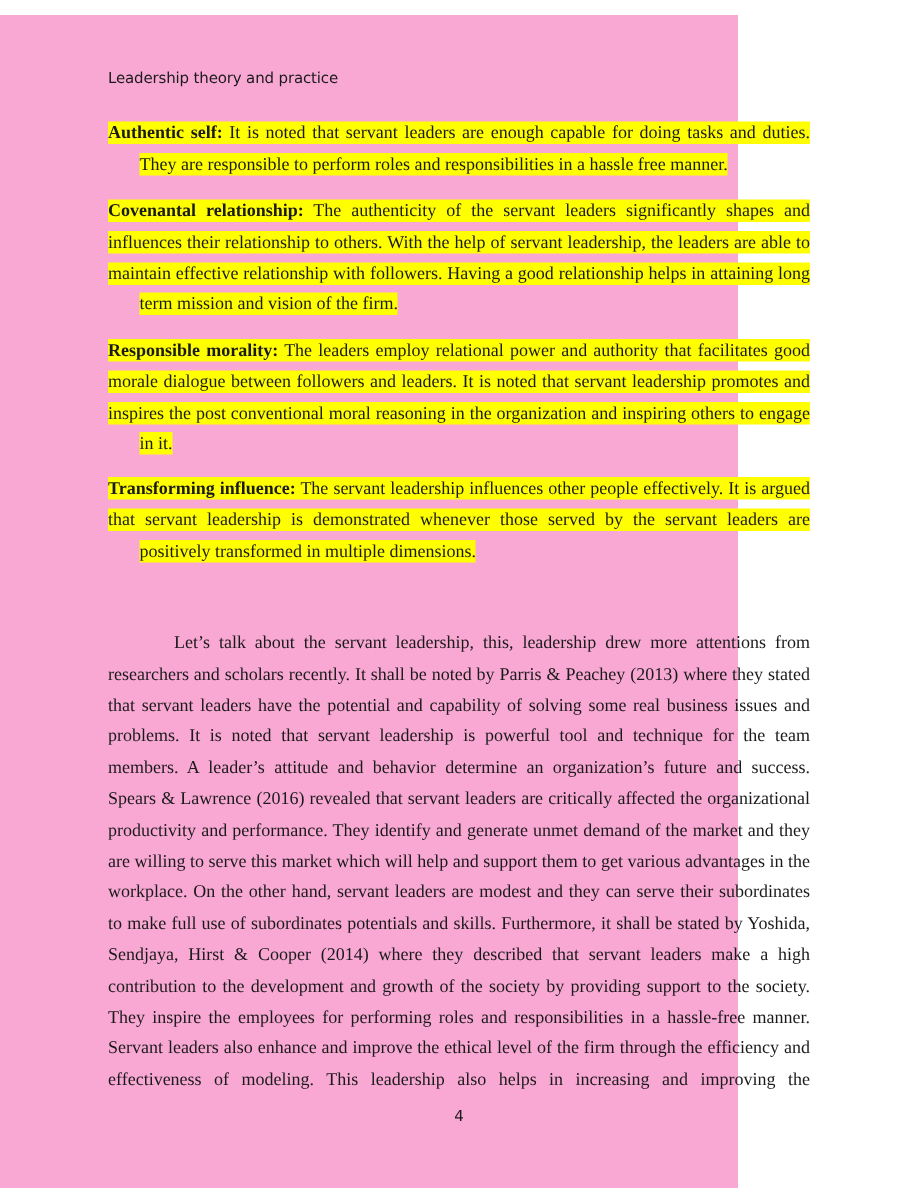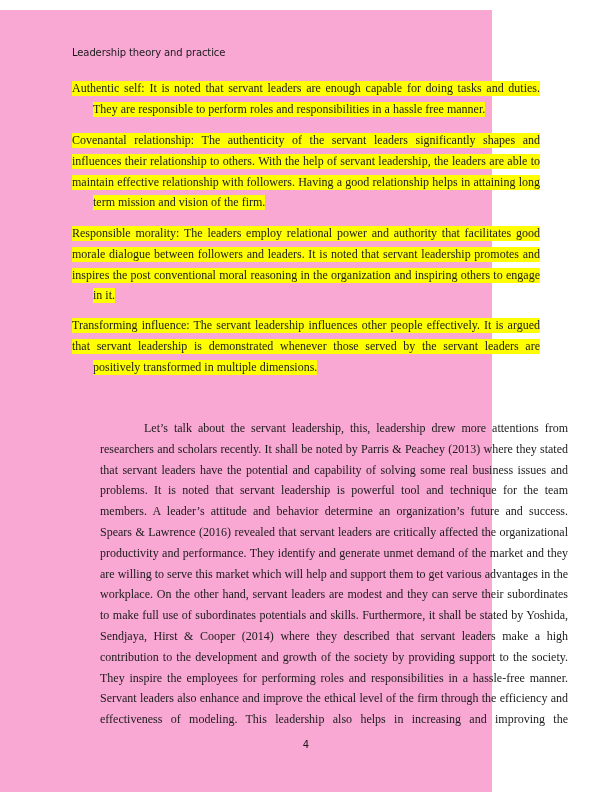--- a/index.html
+++ b/index.html
@@ -16,21 +16,21 @@
     }
     .line {
       display: block; height: 20.8px; line-height: 20.8px; white-space: nowrap;
       text-align: justify; text-align-last: justify;
     }
     .line.last { text-align-last: left; padding-left: 21px; }
     .hl { background: #ffff00; padding: 1px 0; }
     .line.hlline .hl { display: inline-block; width: 100%; text-align: justify; text-align-last: justify; line-height: 15px; padding: 0; }
     .line.hlline.last .hl { width: auto; text-align-last: left; }
     .line.hlline { }
-    b { font-weight: normal; }
+    b { font-weight: bold; }
     .para { position: absolute; left: 72px; width: 468px; font-family: "Liberation Serif", serif; font-size: 12px; color: #1a1a1a; }
     .indent { padding-left: 44px; }
     .page-num {
       position: absolute; left: 0; width: 612px; top: 729px; text-align: center;
       font-family: "DejaVu Sans", sans-serif; font-size: 10px; color: #1a1a1a;
     }
   </style>
 </head>
 <body>
 
@@ -56,21 +56,21 @@
     <span class="line hlline last"><span class="hl">positively transformed in multiple dimensions.</span></span>
   </div>
 
   <div class="body-text" style="top:213px;">
     <span class="line hlline"><span class="hl"><b>Responsible morality:</b><span> The leaders employ relational power and authority that facilitates good</span></span></span>
     <span class="line hlline"><span class="hl">morale dialogue between followers and leaders.  It is noted that servant leadership promotes and</span></span>
     <span class="line hlline"><span class="hl">inspires the post conventional moral reasoning in the organization and inspiring others to engage</span></span>
     <span class="line hlline last"><span class="hl">in it.</span></span>
   </div>
 
-  <div class="para" style="top:408px;margin-left:28px;">
+  <div class="para" style="top:408px;">
     <span class="line indent">Let’s talk about the servant leadership, this, leadership drew more attentions from</span>
     <span class="line">researchers and scholars recently. It shall be noted by Parris &amp; Peachey (2013) where they stated</span>
     <span class="line">that servant leaders have the potential and capability of solving some real business issues and</span>
     <span class="line">problems. It is noted that servant leadership is powerful tool and technique for the team</span>
     <span class="line">members.  A leader’s attitude and behavior determine an organization’s future and success.</span>
     <span class="line">Spears &amp; Lawrence (2016) revealed that servant leaders are critically affected the organizational</span>
     <span class="line">productivity and performance. They identify and generate unmet demand of the market and they</span>
     <span class="line">are willing to serve this market which will help and support them to get various advantages in the</span>
     <span class="line">workplace. On the other hand, servant leaders are modest and they can serve their subordinates</span>
     <span class="line">to make full use of subordinates potentials and skills. Furthermore, it shall be stated by Yoshida,</span>

